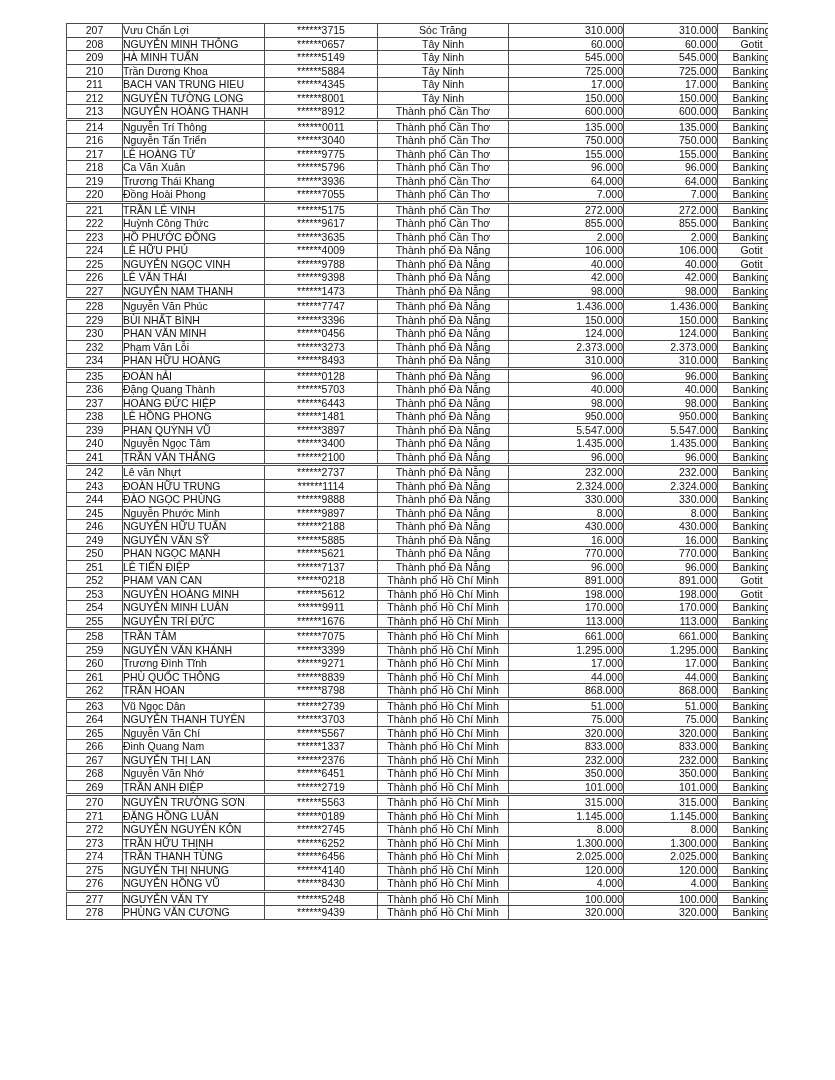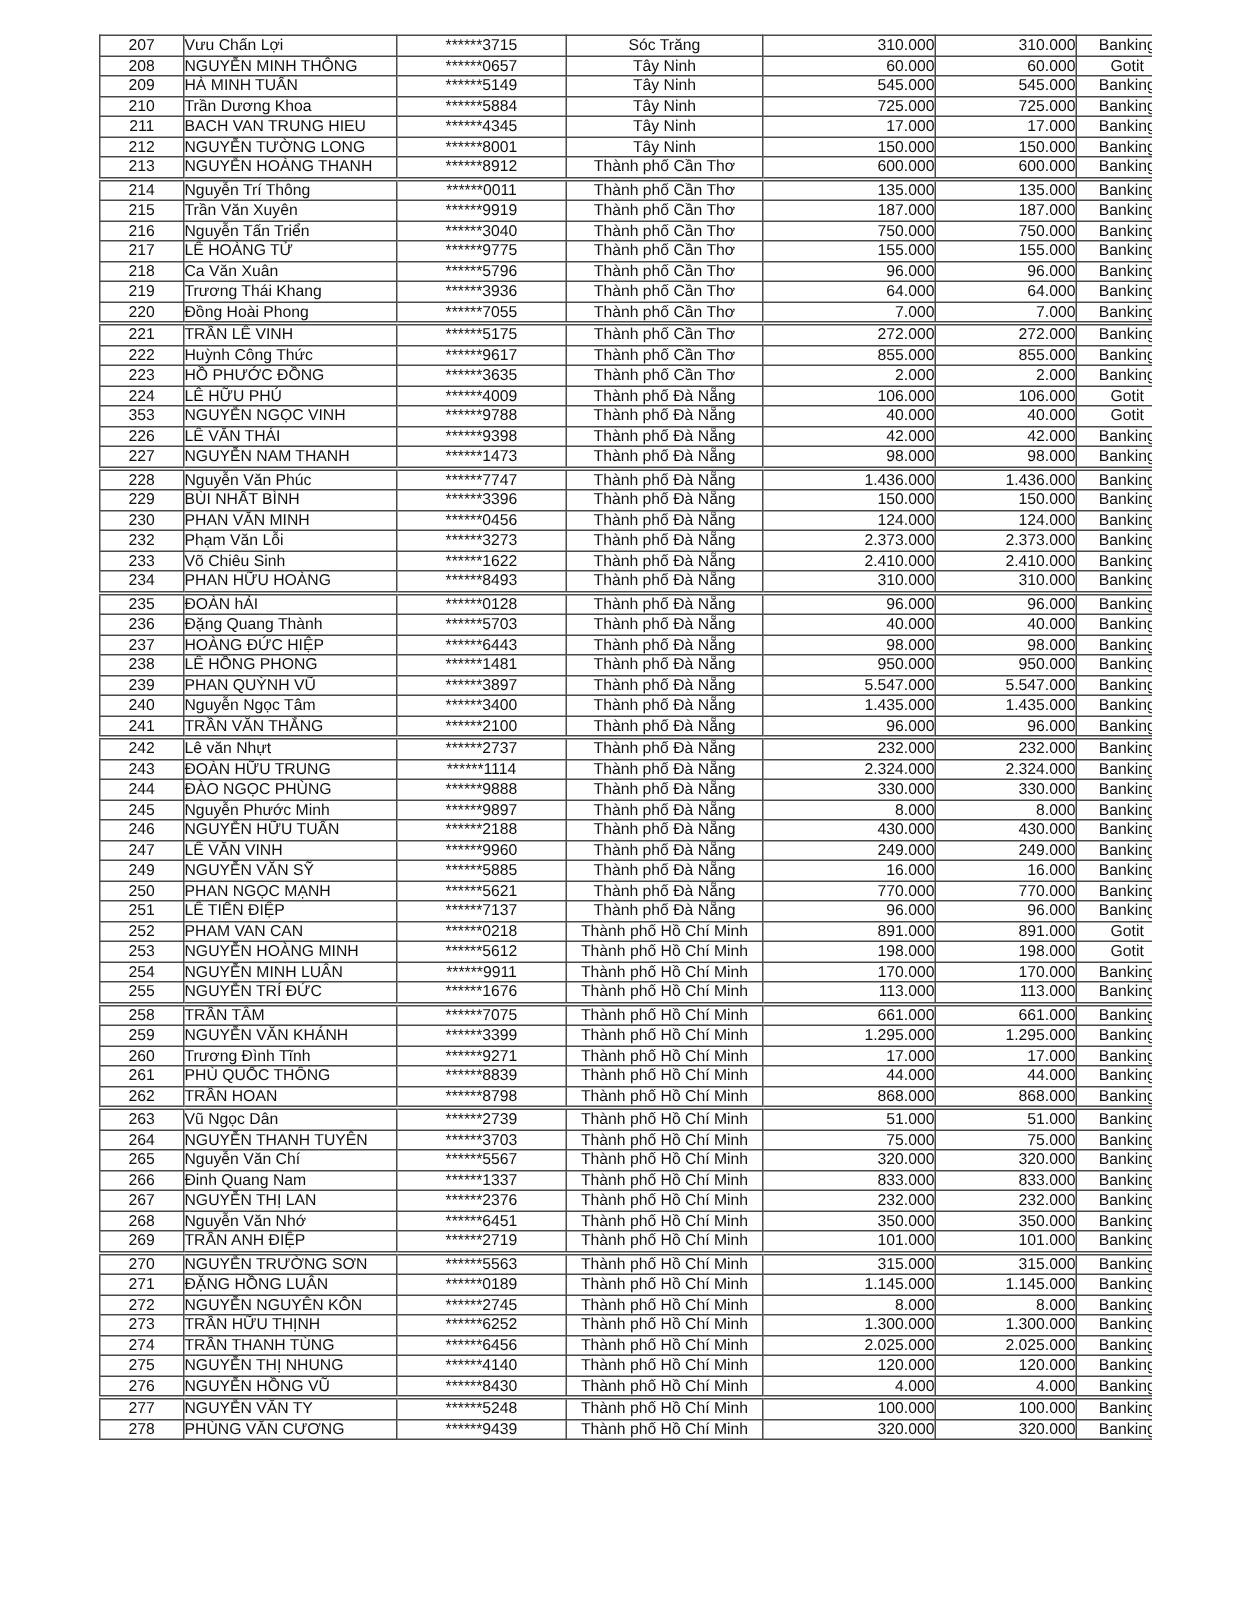--- a/index.html
+++ b/index.html
@@ -127,29 +127,20 @@
         <tr>
           <td class="col-no">214</td>
           <td class="col-name">Nguyễn Trí Thông</td>
           <td class="col-account">******0011</td>
           <td class="col-province">Thành phố Cần Thơ</td>
           <td class="col-amount">135.000</td>
           <td class="col-amount">135.000</td>
           <td class="col-channel">Banking</td>
         </tr>
         <tr>
-          <td class="col-no">215</td>
-          <td class="col-name">Trần Văn Xuyên</td>
-          <td class="col-account">******9919</td>
-          <td class="col-province">Thành phố Cần Thơ</td>
-          <td class="col-amount">187.000</td>
-          <td class="col-amount">187.000</td>
-          <td class="col-channel">Banking</td>
-        </tr>
-        <tr>
           <td class="col-no">216</td>
           <td class="col-name">Nguyễn Tấn Triển</td>
           <td class="col-account">******3040</td>
           <td class="col-province">Thành phố Cần Thơ</td>
           <td class="col-amount">750.000</td>
           <td class="col-amount">750.000</td>
           <td class="col-channel">Banking</td>
         </tr>
         <tr>
           <td class="col-no">217</td>
@@ -217,21 +208,21 @@
         <tr>
           <td class="col-no">224</td>
           <td class="col-name">LÊ HỮU PHÚ</td>
           <td class="col-account">******4009</td>
           <td class="col-province">Thành phố Đà Nẵng</td>
           <td class="col-amount">106.000</td>
           <td class="col-amount">106.000</td>
           <td class="col-channel">Gotit</td>
         </tr>
         <tr>
-          <td class="col-no">353</td>
+          <td class="col-no">225</td>
           <td class="col-name">NGUYỄN NGỌC VINH</td>
           <td class="col-account">******9788</td>
           <td class="col-province">Thành phố Đà Nẵng</td>
           <td class="col-amount">40.000</td>
           <td class="col-amount">40.000</td>
           <td class="col-channel">Gotit</td>
         </tr>
         <tr>
           <td class="col-no">226</td>
           <td class="col-name">LÊ VĂN THÁI</td>
@@ -279,29 +270,20 @@
         </tr>
         <tr>
           <td class="col-no">232</td>
           <td class="col-name">Phạm Văn Lỗi</td>
           <td class="col-account">******3273</td>
           <td class="col-province">Thành phố Đà Nẵng</td>
           <td class="col-amount">2.373.000</td>
           <td class="col-amount">2.373.000</td>
           <td class="col-channel">Banking</td>
         </tr>
-        <tr>
-          <td class="col-no">233</td>
-          <td class="col-name">Võ Chiêu Sinh</td>
-          <td class="col-account">******1622</td>
-          <td class="col-province">Thành phố Đà Nẵng</td>
-          <td class="col-amount">2.410.000</td>
-          <td class="col-amount">2.410.000</td>
-          <td class="col-channel">Banking</td>
-        </tr>
         <tr class="block-end">
           <td class="col-no">234</td>
           <td class="col-name">PHAN HỮU HOÀNG</td>
           <td class="col-account">******8493</td>
           <td class="col-province">Thành phố Đà Nẵng</td>
           <td class="col-amount">310.000</td>
           <td class="col-amount">310.000</td>
           <td class="col-channel">Banking</td>
         </tr>
         <tr>
@@ -403,29 +385,20 @@
           <td class="col-amount">8.000</td>
           <td class="col-channel">Banking</td>
         </tr>
         <tr>
           <td class="col-no">246</td>
           <td class="col-name">NGUYỄN HỮU TUẤN</td>
           <td class="col-account">******2188</td>
           <td class="col-province">Thành phố Đà Nẵng</td>
           <td class="col-amount">430.000</td>
           <td class="col-amount">430.000</td>
-          <td class="col-channel">Banking</td>
-        </tr>
-        <tr>
-          <td class="col-no">247</td>
-          <td class="col-name">LÊ VĂN VINH</td>
-          <td class="col-account">******9960</td>
-          <td class="col-province">Thành phố Đà Nẵng</td>
-          <td class="col-amount">249.000</td>
-          <td class="col-amount">249.000</td>
           <td class="col-channel">Banking</td>
         </tr>
         <tr>
           <td class="col-no">249</td>
           <td class="col-name">NGUYỄN VĂN SỸ</td>
           <td class="col-account">******5885</td>
           <td class="col-province">Thành phố Đà Nẵng</td>
           <td class="col-amount">16.000</td>
           <td class="col-amount">16.000</td>
           <td class="col-channel">Banking</td>

